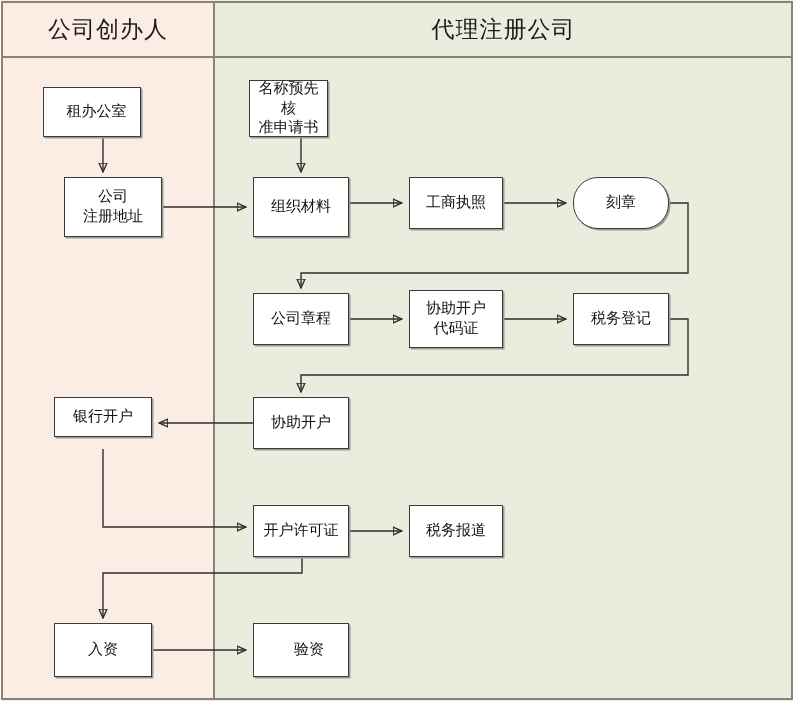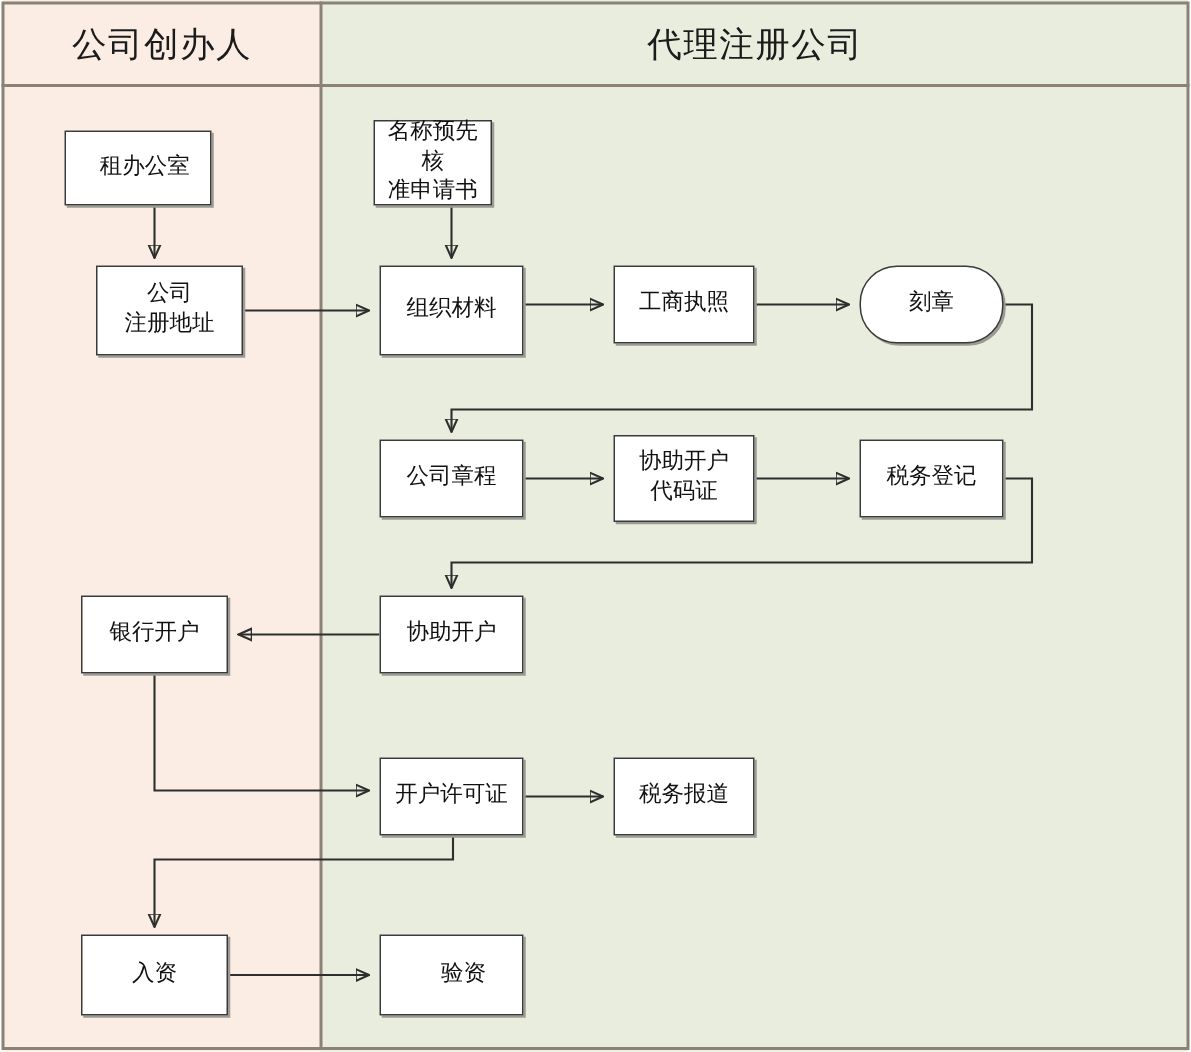--- a/index.html
+++ b/index.html
@@ -165,20 +165,20 @@
 注册地址</div>
       <div class="node" style="left: 249px; top: 80px; width: 79px; height: 57px;">名称预先核
 准申请书</div>
       <div class="node" style="left: 253px; top: 177px; width: 96px; height: 60px;">组织材料</div>
       <div class="node" style="left: 409px; top: 177px; width: 94px; height: 52px;">工商执照</div>
       <div class="node" style="left: 573px; top: 177px; width: 96px; height: 52px; border-radius: 25px;">刻章</div>
       <div class="node" style="left: 253px; top: 293px; width: 96px; height: 52px;">公司章程</div>
       <div class="node" style="left: 409px; top: 290px; width: 94px; height: 58px;">协助开户
 代码证</div>
       <div class="node" style="left: 573px; top: 293px; width: 96px; height: 52px;">税务登记</div>
-      <div class="node" style="left: 54px; top: 397px; width: 98px; height: 52px;">银行开户</div>
+      <div class="node" style="left: 54px; top: 397px; width: 98px; height: 40px;">银行开户</div>
       <div class="node" style="left: 253px; top: 397px; width: 96px; height: 52px;">协助开户</div>
       <div class="node" style="left: 253px; top: 505px; width: 96px; height: 52px;">开户许可证</div>
       <div class="node" style="left: 409px; top: 505px; width: 94px; height: 52px;">税务报道</div>
       <div class="node" style="left: 54px; top: 623px; width: 98px; height: 54px;">入资</div>
       <div class="node" style="left: 253px; top: 623px; width: 96px; height: 54px; padding-left: 19px;">验资</div>
     </div>
 </div>
 
 </body></html>

